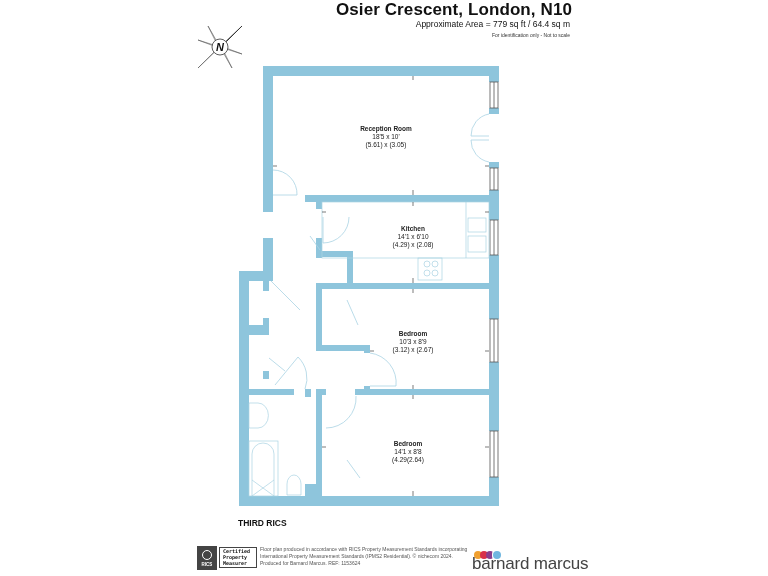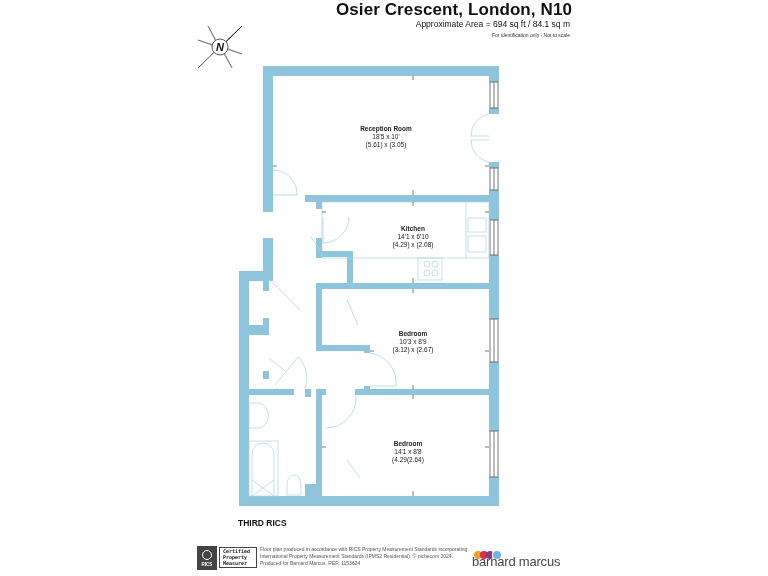--- a/index.html
+++ b/index.html
@@ -14,27 +14,27 @@
     .room-label span { display:block; }
     .floor { position:absolute; left:238px; top:518px; font-size:8.5px; font-weight:bold; }
     .rics { position:absolute; left:197px; top:546px; width:63px; height:24px; }
     .rics-badge { position:absolute; left:0; top:0; width:20px; height:24px; background:#444; color:#fff; font-size:4.5px; font-weight:bold; text-align:center; }
     .rics-badge .logo { display:block; margin:4px auto 2px; width:8px; height:8px; border:1px solid #fff; border-radius:50%; }
     .rics-text { position:absolute; left:22px; top:1px; width:38px; height:21px; border:0.8px solid #444; font-size:5px; font-weight:bold; line-height:6px; padding-left:3px; box-sizing:border-box; font-family:"DejaVu Sans Mono", monospace; }
     .disclaimer { position:absolute; left:260px; top:546px; width:210px; font-size:5px; line-height:7px; color:#555; }
     .brand { position:absolute; left:472px; top:545px; width:90px; height:26px; }
     .dots { position:absolute; left:2px; top:0; height:8px; }
     .dot { display:inline-block; width:8px; height:8px; border-radius:50%; margin-right:-2px; }
-    .brand-name { position:absolute; left:0; top:9px; font-size:13px; color:#444; white-space:nowrap; letter-spacing:-0.2px; }
+    .brand-name { position:absolute; left:0; top:9px; font-size:17px; color:#444; white-space:nowrap; letter-spacing:-0.2px; }
   </style>
 </head>
 <body>
 
 <div class="title">Osier Crescent, London, N10</div>
-<div class="area">Approximate Area = 694 sq ft / 84.1 sq m</div>
+<div class="area">Approximate Area = 779 sq ft / 64.4 sq m</div>
 <div class="note">For identification only - Not to scale</div>
 
 <svg class="compass" viewBox="0 0 52 50">
   <g stroke="#555" stroke-width="0.6" fill="none">
     <polygon points="26,25 48,4 30,22" fill="#111" stroke="#111"></polygon>
     <polygon points="26,25 4,46 22,28" fill="#fff"></polygon>
     <polygon points="26,25 4,18 20,24" fill="#fff"></polygon>
     <polygon points="26,25 48,32 32,26" fill="#fff"></polygon>
     <polygon points="26,25 14,4 22,20" fill="#fff"></polygon>
     <polygon points="26,25 38,46 30,30" fill="#fff"></polygon>

